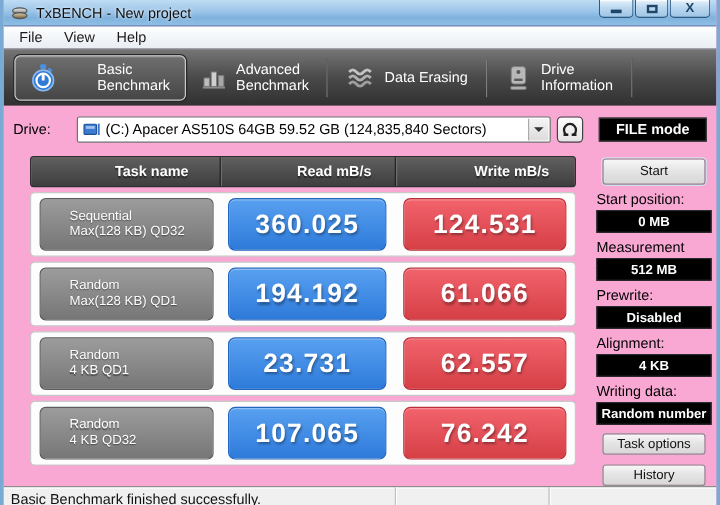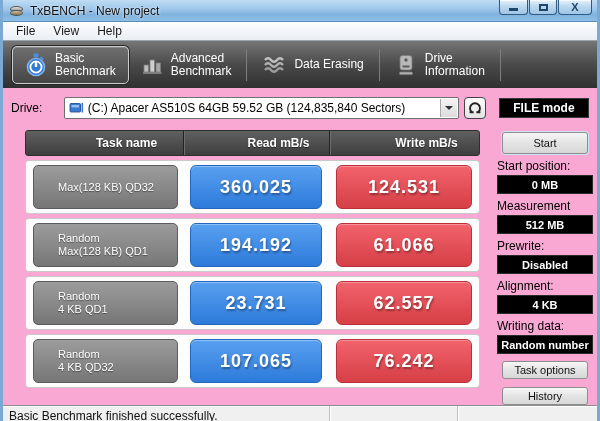--- a/index.html
+++ b/index.html
@@ -73,20 +73,21 @@
   .tab {
     display: flex; align-items: center;
     height: 38px; padding: 0 12px;
     color: #fff; font-size: 12px; line-height: 13px;
   }
   .tab.active {
     border: 1px solid #cccccc;
     border-radius: 5px;
     background: linear-gradient(#6f6f6f, #454545);
     box-shadow: 0 0 0 1px #262626, inset 0 1px 0 rgba(255,255,255,.18);
+    gap: 26px;
   }
   .tab .ticon { margin-right: 8px; display: flex; }
   .tab-sep {
     width: 1px; height: 32px; background: #1d1d1d;
     border-right: 1px solid #7e7e7e; margin: 0 3px;
   }
 
   
   .content { height: 309px; }
   .drive-row {
@@ -159,21 +160,21 @@
     margin: 0 5px 0 7px; height: 44px;
     background: linear-gradient(#9c9c9c, #767676);
     border: 1px solid #5c5c5c; border-radius: 5px;
     color: #fff; font-size: 11px; line-height: 13px;
     display: flex; flex-direction: column; justify-content: center;
     padding-left: 24px;
     text-shadow: 0 1px 1px rgba(0,0,0,.45);
   }
   .val {
     margin: 0 7px; height: 44px; border-radius: 6px;
-    color: #fff; font-weight: bold; font-size: 18px;
+    color: #fff; font-weight: bold; font-size: 22px;
     letter-spacing: 1px;
     display: flex; align-items: center; justify-content: center;
     text-shadow: 1px 2px 2px rgba(0,0,0,.35);
   }
   .val.read {
     background: linear-gradient(#58a0f0, #2d7ada);
     border: 1px solid #2366bd;
     box-shadow: inset 0 1px 0 rgba(255,255,255,.35);
   }
   .val.write {
@@ -341,20 +342,21 @@
 
       <div class="bench">
         <div class="bench-header">
           <span class="hcell">Task name</span>
           <span class="hcell">Read mB/s</span>
           <span class="hcell">Write mB/s</span>
         </div>
 
         <div class="bench-row">
           <div class="task-chip">
+            <span>Sequential</span>
             <span>Max(128 KB) QD32</span>
           </div>
           <div class="val read">360.025</div>
           <div class="val write">124.531</div>
         </div>
 
         <div class="bench-row">
           <div class="task-chip">
             <span>Random</span>
             <span>Max(128 KB) QD1</span>

